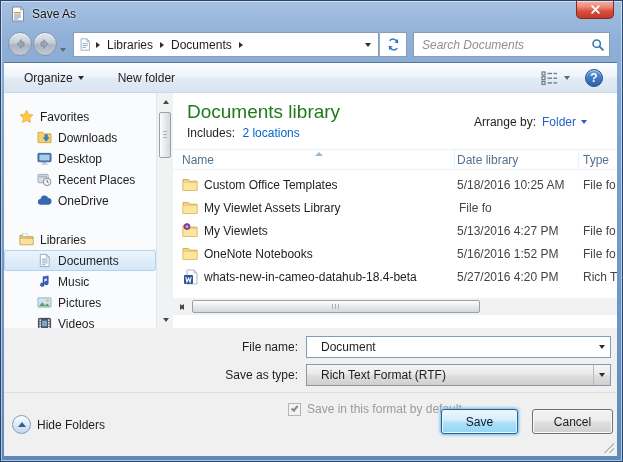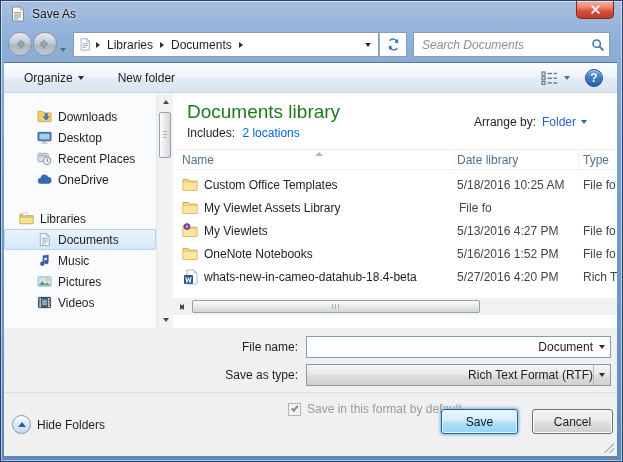--- a/index.html
+++ b/index.html
@@ -139,21 +139,21 @@
   .tri-right-s{display:inline-block;width:0;height:0;border-top:3.5px solid transparent;border-bottom:3.5px solid transparent;border-left:4px solid #4a4a4a;}
   .tri-up-s{display:inline-block;width:0;height:0;border-left:3.5px solid transparent;border-right:3.5px solid transparent;border-bottom:4px solid #4a4a4a;}
   
   .fields{flex:0 0 62px;padding-top:8px;}
   .field-row{display:flex;align-items:center;height:22px;margin-bottom:6px;}
   .field-row label{flex:0 0 302px;text-align:right;padding-right:8px;}
   .combo{
     flex:1;height:22px;margin-right:6px;border:1px solid #7f9db9;background:#fff;
     display:flex;align-items:center;position:relative;cursor:pointer;
   }
-  .combo .val{padding-left:14px;flex:1;white-space:nowrap;overflow:hidden;text-align:right;}
+  .combo .val{padding-left:14px;flex:1;white-space:nowrap;overflow:hidden;}
   .combo .dd{width:17px;height:100%;display:flex;align-items:center;justify-content:center;}
   .combo.gray{
     background:linear-gradient(180deg,#f5f5f5,#eaeaea 45%,#ddd 55%,#d0d0d0);
     border:1px solid #8b98a8;
   }
   .combo.gray .dd{border-left:1px solid #b5bcc4;}
   
   .footer{flex:0 0 64px;border-top:1px solid #dfdfdf;position:relative;background:#f0f0f0;}
   .hidefolders{position:absolute;left:8px;top:22px;display:flex;align-items:center;gap:6px;cursor:pointer;}
   .hf-circle{
@@ -316,20 +316,28 @@
         </div>
         <div class="help-btn">
           <span>?</span>
         </div>
       </div>
     </div>
 
     <div class="browser">
 
       <div class="sidebar">
+        <div class="sb-item">
+          <span class="ic">
+              <svg width="15" height="15" viewBox="0 0 16 16">
+                <path d="M8 1.2 10.1 5.6 15 6.3 11.4 9.7 12.3 14.5 8 12.2 3.7 14.5 4.6 9.7 1 6.3 5.9 5.6z" fill="#ffc83d" stroke="#e8a33d" stroke-width="0.7"></path>
+              </svg>
+            </span>
+          <span>Favorites</span>
+        </div>
         <div class="sb-item child">
           <span class="ic">
               <svg width="15" height="15" viewBox="0 0 16 16">
                 <path d="M1 2.5h5.2l1.4 1.6H15v9.4H1z" fill="#f3cf70" stroke="#c7a03f" stroke-width="0.8"></path>
                 <path d="M8.6 5v3.2H6.8L9.8 12l3-3.8h-1.8V5z" fill="#3b82d0" stroke="#1f5ea8" stroke-width="0.6"></path>
               </svg>
             </span>
           <span>Downloads</span>
         </div>
         <div class="sb-item child">

